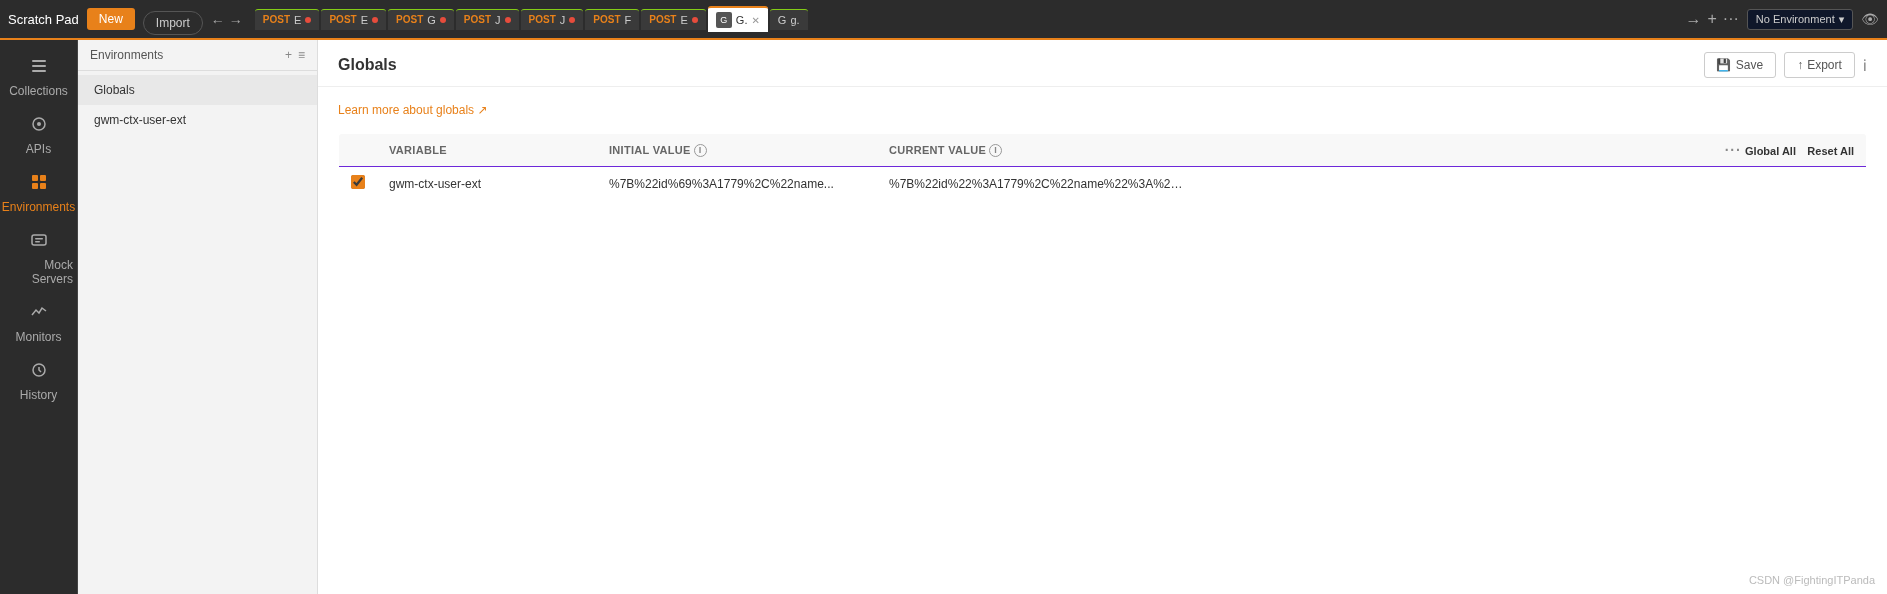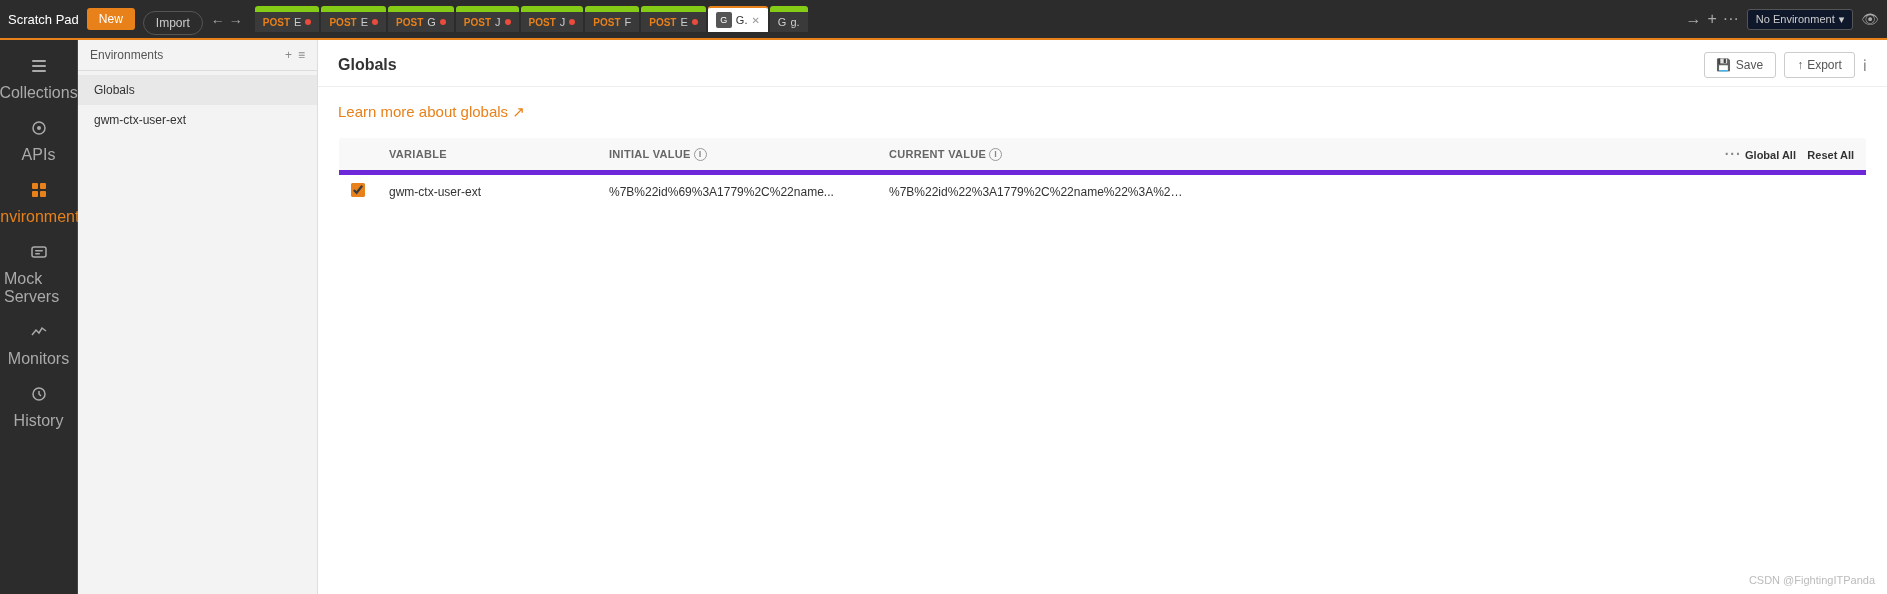--- a/index.html
+++ b/index.html
@@ -62,21 +62,21 @@
       display: flex;
       align-items: center;
       gap: 4px;
       padding: 4px 8px;
       background: #3a3a3a;
       border-radius: 3px 3px 0 0;
       color: #ccc;
       font-size: 11px;
       cursor: pointer;
       white-space: nowrap;
-      border-top: 6px solid #84cc16;
+      border-top: 1px solid #84cc16;
     }
     .tab.active {
       background: #fff;
       color: #333;
       border-top: 2px solid #e8811a;
     }
     .tab .method {
       color: #e8811a;
       font-weight: 600;
       font-size: 10px;
@@ -144,21 +144,21 @@
       align-items: center;
       gap: 3px;
       padding: 8px 4px;
       cursor: pointer;
       width: 100%;
       color: #aaa;
       border-radius: 4px;
     }
     .sidebar-item.active { color: #e8811a; }
     .sidebar-icon { font-size: 18px; }
-    .sidebar-label { font-size: 16px; text-align: left; }
+    .sidebar-label { font-size: 12px; text-align: right; }
 
     
     .left-panel {
       width: 240px;
       background: #f3f3f3;
       border-right: 1px solid #ddd;
       display: flex;
       flex-direction: column;
       flex-shrink: 0;
     }
@@ -216,39 +216,39 @@
       font-size: 12px;
       cursor: pointer;
       color: #555;
     }
     .info-icon-btn {
       background: transparent; border: none; color: #888; cursor: pointer; font-size: 16px;
     }
 
     .content-body { padding: 16px 20px; overflow: auto; flex: 1; }
     .description-text { font-size: 12px; color: #555; line-height: 1.5; margin-bottom: 4px; }
-    .learn-more { color: #e8811a; font-size: 15px; text-decoration: none; }
+    .learn-more { color: #e8811a; font-size: 12px; text-decoration: none; }
 
     
     .var-table {
       width: 100%;
       border-collapse: collapse;
       margin-top: 16px;
       border: 1px solid #ddd;
       border-radius: 4px;
       overflow: hidden;
     }
     .var-table th {
       background: #f8f8f8;
       padding: 8px 12px;
       text-align: left;
       font-size: 11px;
       font-weight: 600;
       color: #666;
-      border-bottom: 5px solid #6d28d9;
+      border-bottom: 1px solid #6d28d9;
       text-transform: uppercase;
       letter-spacing: 0.3px;
     }
     .var-table td {
       padding: 8px 12px;
       font-size: 12px;
       color: #333;
       border-bottom: 1px solid #eee;
       vertical-align: middle;
     }

